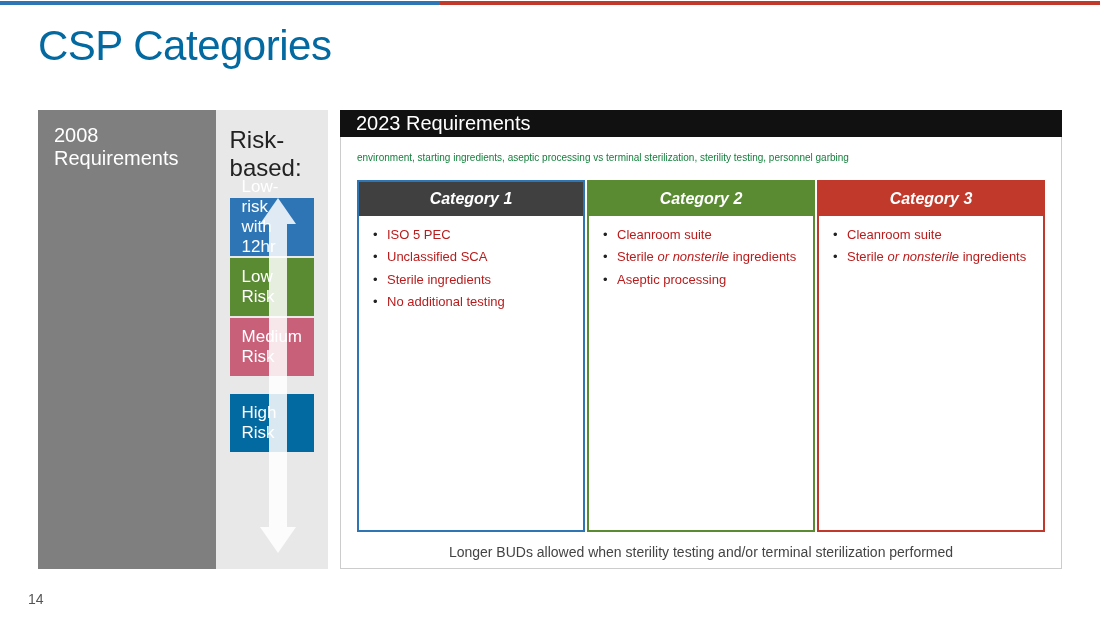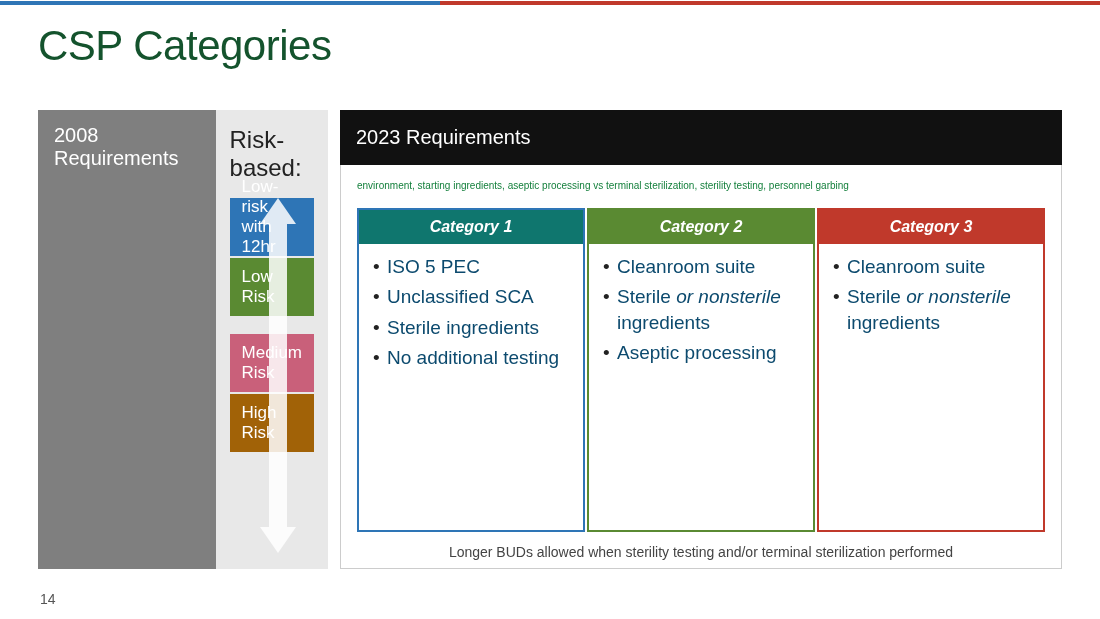--- a/index.html
+++ b/index.html
@@ -32,21 +32,21 @@
       margin-top: 1px;
     }
 
     
     .page-title {
       position: absolute;
       top: 22px;
       left: 38px;
       font-size: 42px;
       font-weight: 300;
-      color: #14532d;
+      color: #0369a1;
       letter-spacing: -0.5px;
     }
 
     
     .main-content {
       position: absolute;
       top: 110px;
       left: 38px;
       right: 38px;
       bottom: 50px;
@@ -99,23 +99,23 @@
       align-items: center;
       padding: 0 12px;
       height: 58px;
       font-size: 17px;
       font-weight: 500;
       color: #fff;
       position: relative;
     }
 
     .risk-level.low-risk-12hr { background: #2e75b6; margin-bottom: 2px; }
-    .risk-level.low-risk { background: #5a8a32; margin-bottom: 18px; }
+    .risk-level.low-risk { background: #5a8a32; margin-bottom: 2px; }
     .risk-level.medium-risk { background: #c9607a; margin-bottom: 2px; }
-    .risk-level.high-risk { background: #a16207; }
+    .risk-level.high-risk { background: #0369a1; margin-top: 16px; }
 
     .arrow-up {
       width: 0; height: 0;
       border-left: 18px solid transparent;
       border-right: 18px solid transparent;
       border-bottom: 26px solid rgba(255,255,255,0.85);
       margin-bottom: 0;
     }
 
     .arrow-shaft {
@@ -136,21 +136,21 @@
       flex: 1;
       display: flex;
       flex-direction: column;
     }
 
     .panel-header-2023 {
       background: #111;
       color: #fff;
       font-size: 20px;
       font-weight: 400;
-      padding: 16px 16px;
+      padding: 2px 16px;
     }
 
     .panel-body-2023 {
       background: #fff;
       border: 1px solid #ccc;
       border-top: none;
       flex: 1;
       padding: 14px 16px 8px 16px;
       display: flex;
       flex-direction: column;
@@ -191,37 +191,37 @@
 
     .category-header {
       padding: 8px 10px;
       text-align: center;
       font-size: 16px;
       font-style: italic;
       font-weight: 600;
       color: #fff;
     }
 
-    .cat1 .category-header { background: #0f766e; }
+    .cat1 .category-header { background: #404040; }
     .cat2 .category-header { background: #5a8a32; }
     .cat3 .category-header { background: #c0392b; }
 
     .category-body {
       padding: 10px 10px 8px 14px;
       flex: 1;
     }
 
     .category-body ul {
       list-style: none;
       padding: 0;
     }
 
     .category-body ul li {
-      font-size: 19px;
-      color: #0c4a6e;
+      font-size: 13px;
+      color: #b91c1c;
       margin-bottom: 5px;
       padding-left: 14px;
       position: relative;
       line-height: 1.35;
     }
 
     .category-body ul li::before {
       content: '•';
       position: absolute;
       left: 0;
@@ -237,21 +237,21 @@
       font-size: 14px;
       color: #444;
       margin-top: 8px;
       padding-top: 4px;
     }
 
     
     .page-number {
       position: absolute;
       bottom: 12px;
-      left: 40px;
+      left: 28px;
       font-size: 14px;
       color: #555;
     }
   </style>
 </head>
 <body>
 
 <div class="top-bar">
   <div class="top-bar-blue"></div>
   <div class="top-bar-red"></div>

